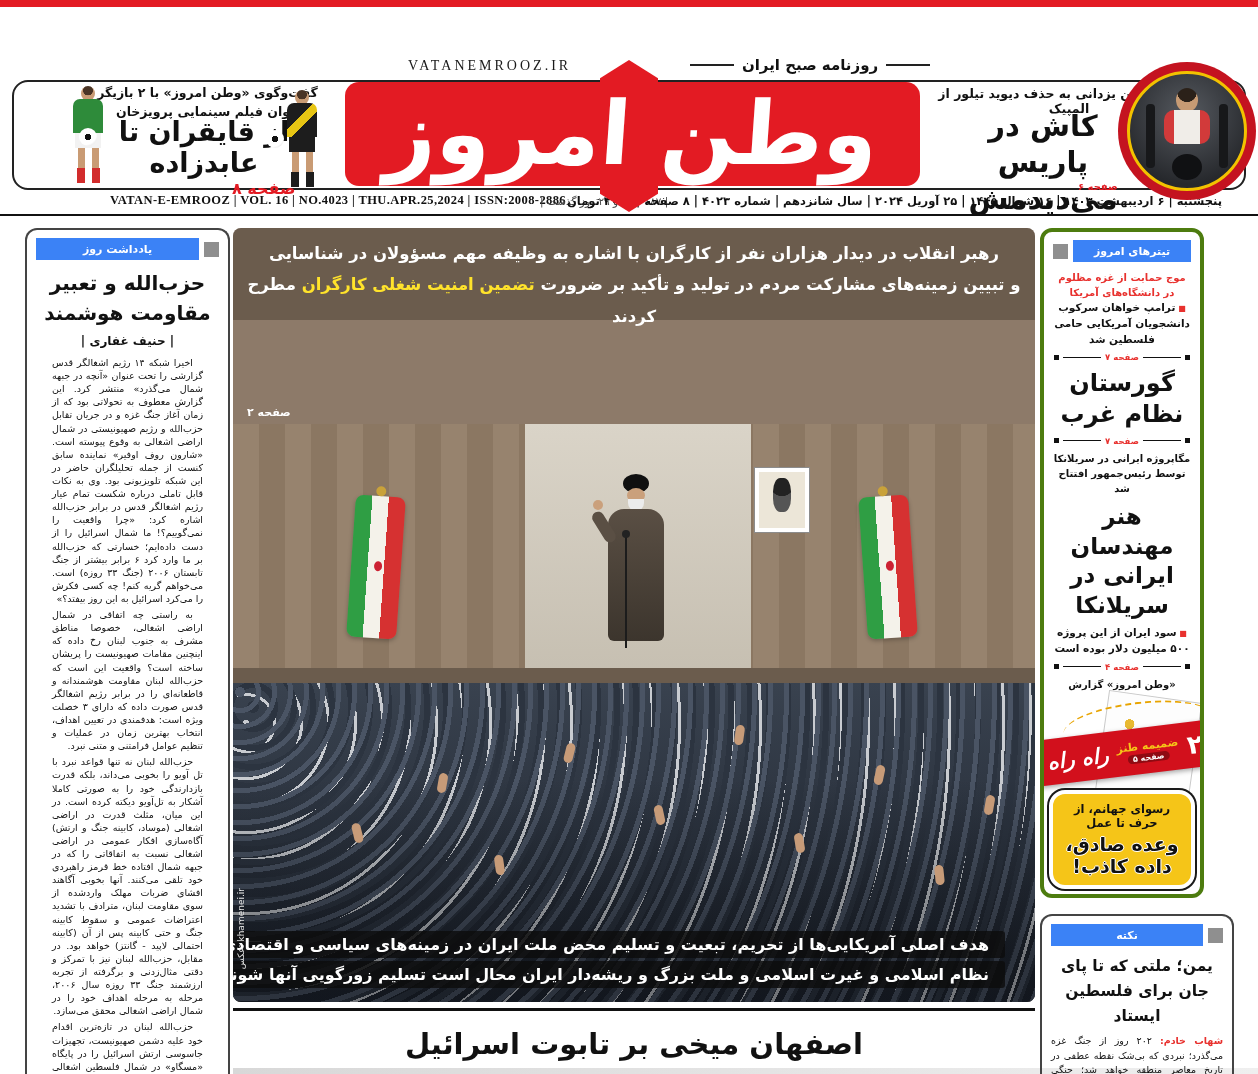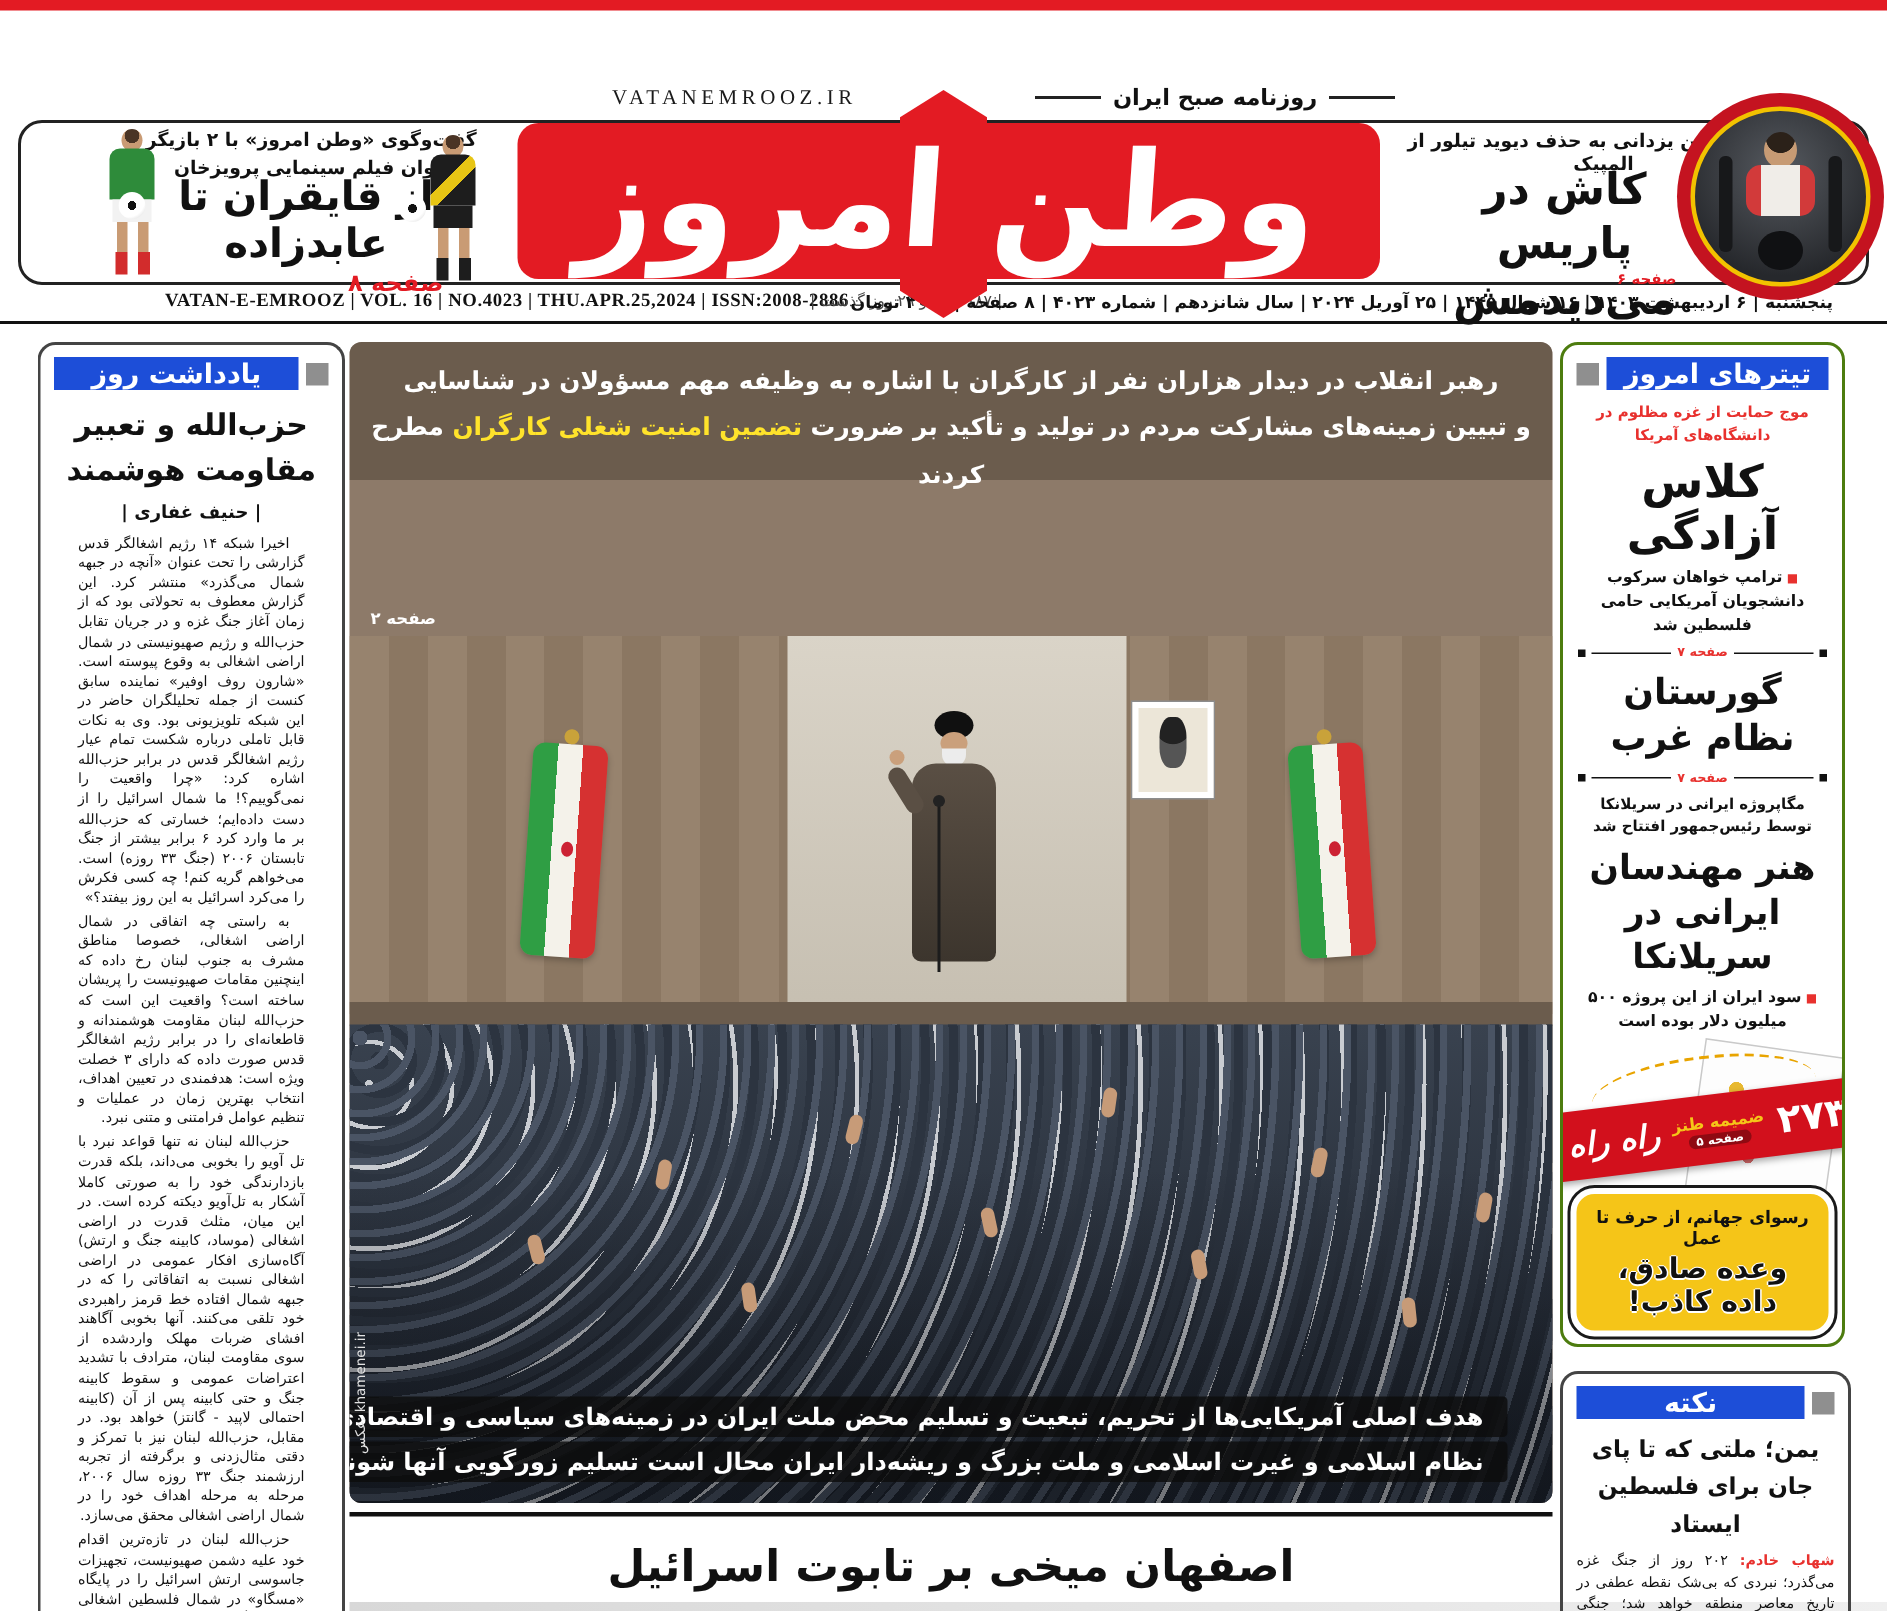--- a/index.html
+++ b/index.html
@@ -58,22 +58,22 @@
   .athlete .a-bar-l,.athlete .a-bar-r{position:absolute;top:30px;width:9px;height:64px;background:#17181a;border-radius:4px;}
   .athlete .a-bar-l{left:16px;} .athlete .a-bar-r{right:16px;}
   .athlete .a-wheel{position:absolute;left:50%;bottom:8px;transform:translateX(-50%);width:30px;height:26px;border-radius:50%;background:#101113;}
   
   .date-rule{position:absolute;left:0;top:214px;width:100%;border-top:2px solid #111;}
   .dl-en{position:absolute;left:110px;top:193px;font-family:"Liberation Serif",serif;font-size:12.5px;font-weight:bold;letter-spacing:.4px;}
   .dl-counter{position:absolute;left:540px;top:195px;font-size:10.5px;color:#444;direction:rtl;}
   .dl-fa{position:absolute;right:36px;top:194px;font-size:11.5px;font-weight:bold;direction:rtl;}
   
   .band{display:flex;align-items:center;gap:5px;height:22px;margin-bottom:8px;}
-  .band .red{flex:1;height:22px;background:#1d4ed8;color:#fff;display:flex;align-items:center;justify-content:center;
-             font-size:18px;font-weight:bold;direction:rtl;}
+  .band .red{flex:1;height:22px;background:#3b82f6;color:#fff;display:flex;align-items:center;justify-content:center;
+             font-size:11px;font-weight:bold;direction:rtl;}
   .band .sq{width:15px;height:15px;background:#8f8f8f;}
   
   .note-col{position:absolute;left:25px;top:228px;width:205px;height:846px;border:2px solid #444;border-bottom:none;
             border-radius:12px 12px 0 0;box-sizing:border-box;padding:8px 9px;overflow:hidden;}
   .note-title{font-size:20px;font-weight:900;text-align:center;line-height:1.5;direction:rtl;margin:4px 0 6px;}
   .note-author{font-size:12px;font-weight:bold;text-align:center;direction:rtl;margin-bottom:8px;}
   .note-body p{font-size:9.5px;line-height:1.38;text-align:justify;direction:rtl;margin:0 16px 3px;text-indent:10px;}
   
   .photo{position:absolute;left:233px;top:228px;width:802px;height:774px;background:#8d7a69;border-radius:8px;overflow:hidden;}
   .lead-overlay{position:absolute;left:0;top:0;right:0;height:82px;background:rgba(74,62,50,.5);
@@ -121,21 +121,21 @@
   .h9{left:702px;top:182px;transform:rotate(-6deg);}  .h10{left:752px;top:112px;transform:rotate(10deg);}
   .caption-wrap{position:absolute;left:30px;right:30px;top:700px;text-align:center;direction:rtl;}
   .cap-line{display:table;margin:3px auto;background:rgba(12,12,12,.82);color:#fff;font-size:16px;font-weight:bold;
             padding:4px 16px;border-radius:3px;white-space:nowrap;}
   .credit{position:absolute;left:3px;top:660px;writing-mode:vertical-rl;transform:rotate(180deg);color:#e3e3e3;font-size:9px;}
   .bottom-strip{position:absolute;left:233px;top:1008px;width:802px;border-top:3px solid #111;text-align:center;padding-top:10px;}
   .bs-kicker{font-size:13px;font-weight:bold;direction:rtl;}
   .bs-headline{font-size:29px;font-weight:900;direction:rtl;margin-top:6px;}
   .cut-strip{position:absolute;left:233px;top:1068px;width:1025px;height:6px;background:linear-gradient(90deg,#d8d8d8,#efefef);}
   
-  .sidebar{position:absolute;left:1040px;top:228px;width:190px;height:670px;border:2px solid #4d7c0f;border-radius:12px;
+  .sidebar{position:absolute;left:1040px;top:228px;width:164px;height:670px;border:4px solid #4d7c0f;border-radius:12px;
            box-sizing:border-box;padding:8px 9px;overflow:hidden;}
   .band-left{flex-direction:row;}
   .sb-kr{color:#e8312e;font-size:10px;font-weight:bold;text-align:center;line-height:1.5;direction:rtl;}
   .sb-k{color:#111;font-size:10px;font-weight:bold;text-align:center;line-height:1.5;direction:rtl;margin-top:2px;}
   .sb-h-xl{font-size:30px;font-weight:900;text-align:center;direction:rtl;margin:6px 0 4px;}
   .sb-h-lg{font-size:24px;font-weight:900;text-align:center;direction:rtl;line-height:1.3;margin:6px 0 4px;}
   .sb-h-md{font-size:23px;font-weight:900;text-align:center;direction:rtl;line-height:1.3;margin:6px 0 4px;}
   .sb-bullet{font-size:10.5px;font-weight:bold;text-align:center;line-height:1.5;direction:rtl;}
   .sb-bullet::before{content:"■ ";color:#e8312e;font-size:8px;}
   .divider{display:flex;align-items:center;gap:4px;margin:5px 1px;}
@@ -303,21 +303,20 @@
   <div class="cut-strip"></div>
 
   <div class="sidebar">
     <div class="band band-left">
       <div class="sq"></div>
       <div class="red">تیترهای امروز</div>
     </div>
 
     <div>
       <div class="sb-kr">موج حمایت از غزه مظلوم در دانشگاه‌های آمریکا</div>
-      <div class="sb-h-xl">کلاس آزادگی</div>
       <div class="sb-bullet">ترامپ خواهان سرکوب دانشجویان آمریکایی حامی فلسطین شد</div>
       <div class="divider">
         <span class="dsq"></span>
           <span class="dln"></span>
         <span class="dpg">صفحه ۷</span>
         <span class="dln"></span>
           <span class="dsq"></span>
       </div>
     </div>
 

